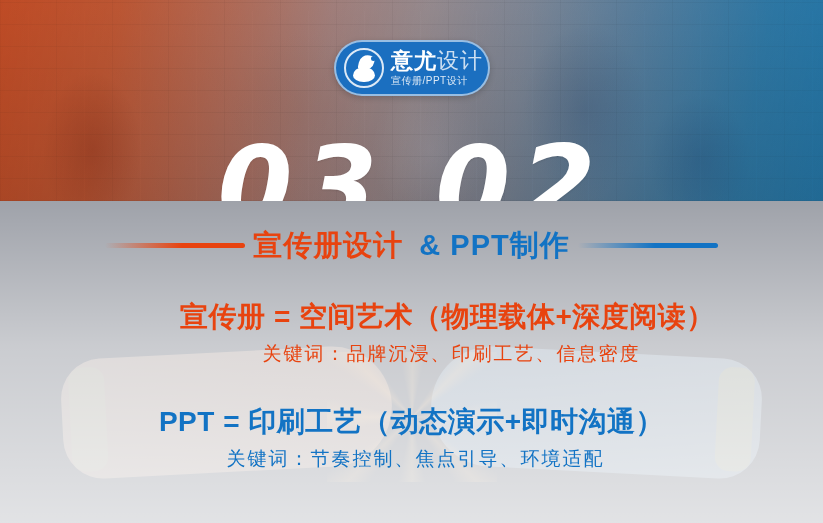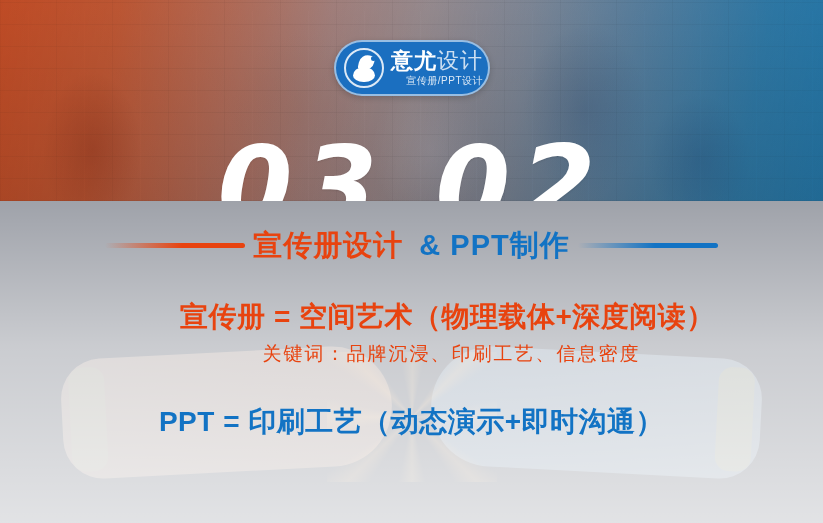--- a/index.html
+++ b/index.html
@@ -116,21 +116,20 @@
   .logo-text{margin-left:7px;line-height:1;}
   .logo-main{
     font-size:22px;font-weight:700;color:#ffffff;letter-spacing:1px;
     white-space:nowrap;
   }
   .logo-main .thin{font-weight:400;color:rgba(255,255,255,.78);}
   .logo-sub{
     margin-top:4px;
     font-size:10px;color:rgba(255,255,255,.85);letter-spacing:.5px;
     white-space:nowrap;
-    text-align:right;
   }
 
   
   .body{
     position:absolute;left:0;top:201px;width:823px;height:322px;
     background:#0f172a;
     overflow:hidden;
   }
   
   .hand-l{
@@ -260,16 +259,17 @@
       <span class="rule-right"></span>
     </div>
 
     <div class="stmt b-orange" id="blk-brochure">
       <div class="stmt-main">宣传册 = 空间艺术（物理载体+深度阅读）</div>
       <div class="stmt-kw">关键词：品牌沉浸、印刷工艺、信息密度</div>
     </div>
 
     <div class="stmt b-blue" id="blk-ppt">
       <div class="stmt-main">PPT = 印刷工艺（动态演示+即时沟通）</div>
+      <div class="stmt-kw">关键词：节奏控制、焦点引导、环境适配</div>
     </div>
   </div>
 
 </div>
 
 </body></html>

